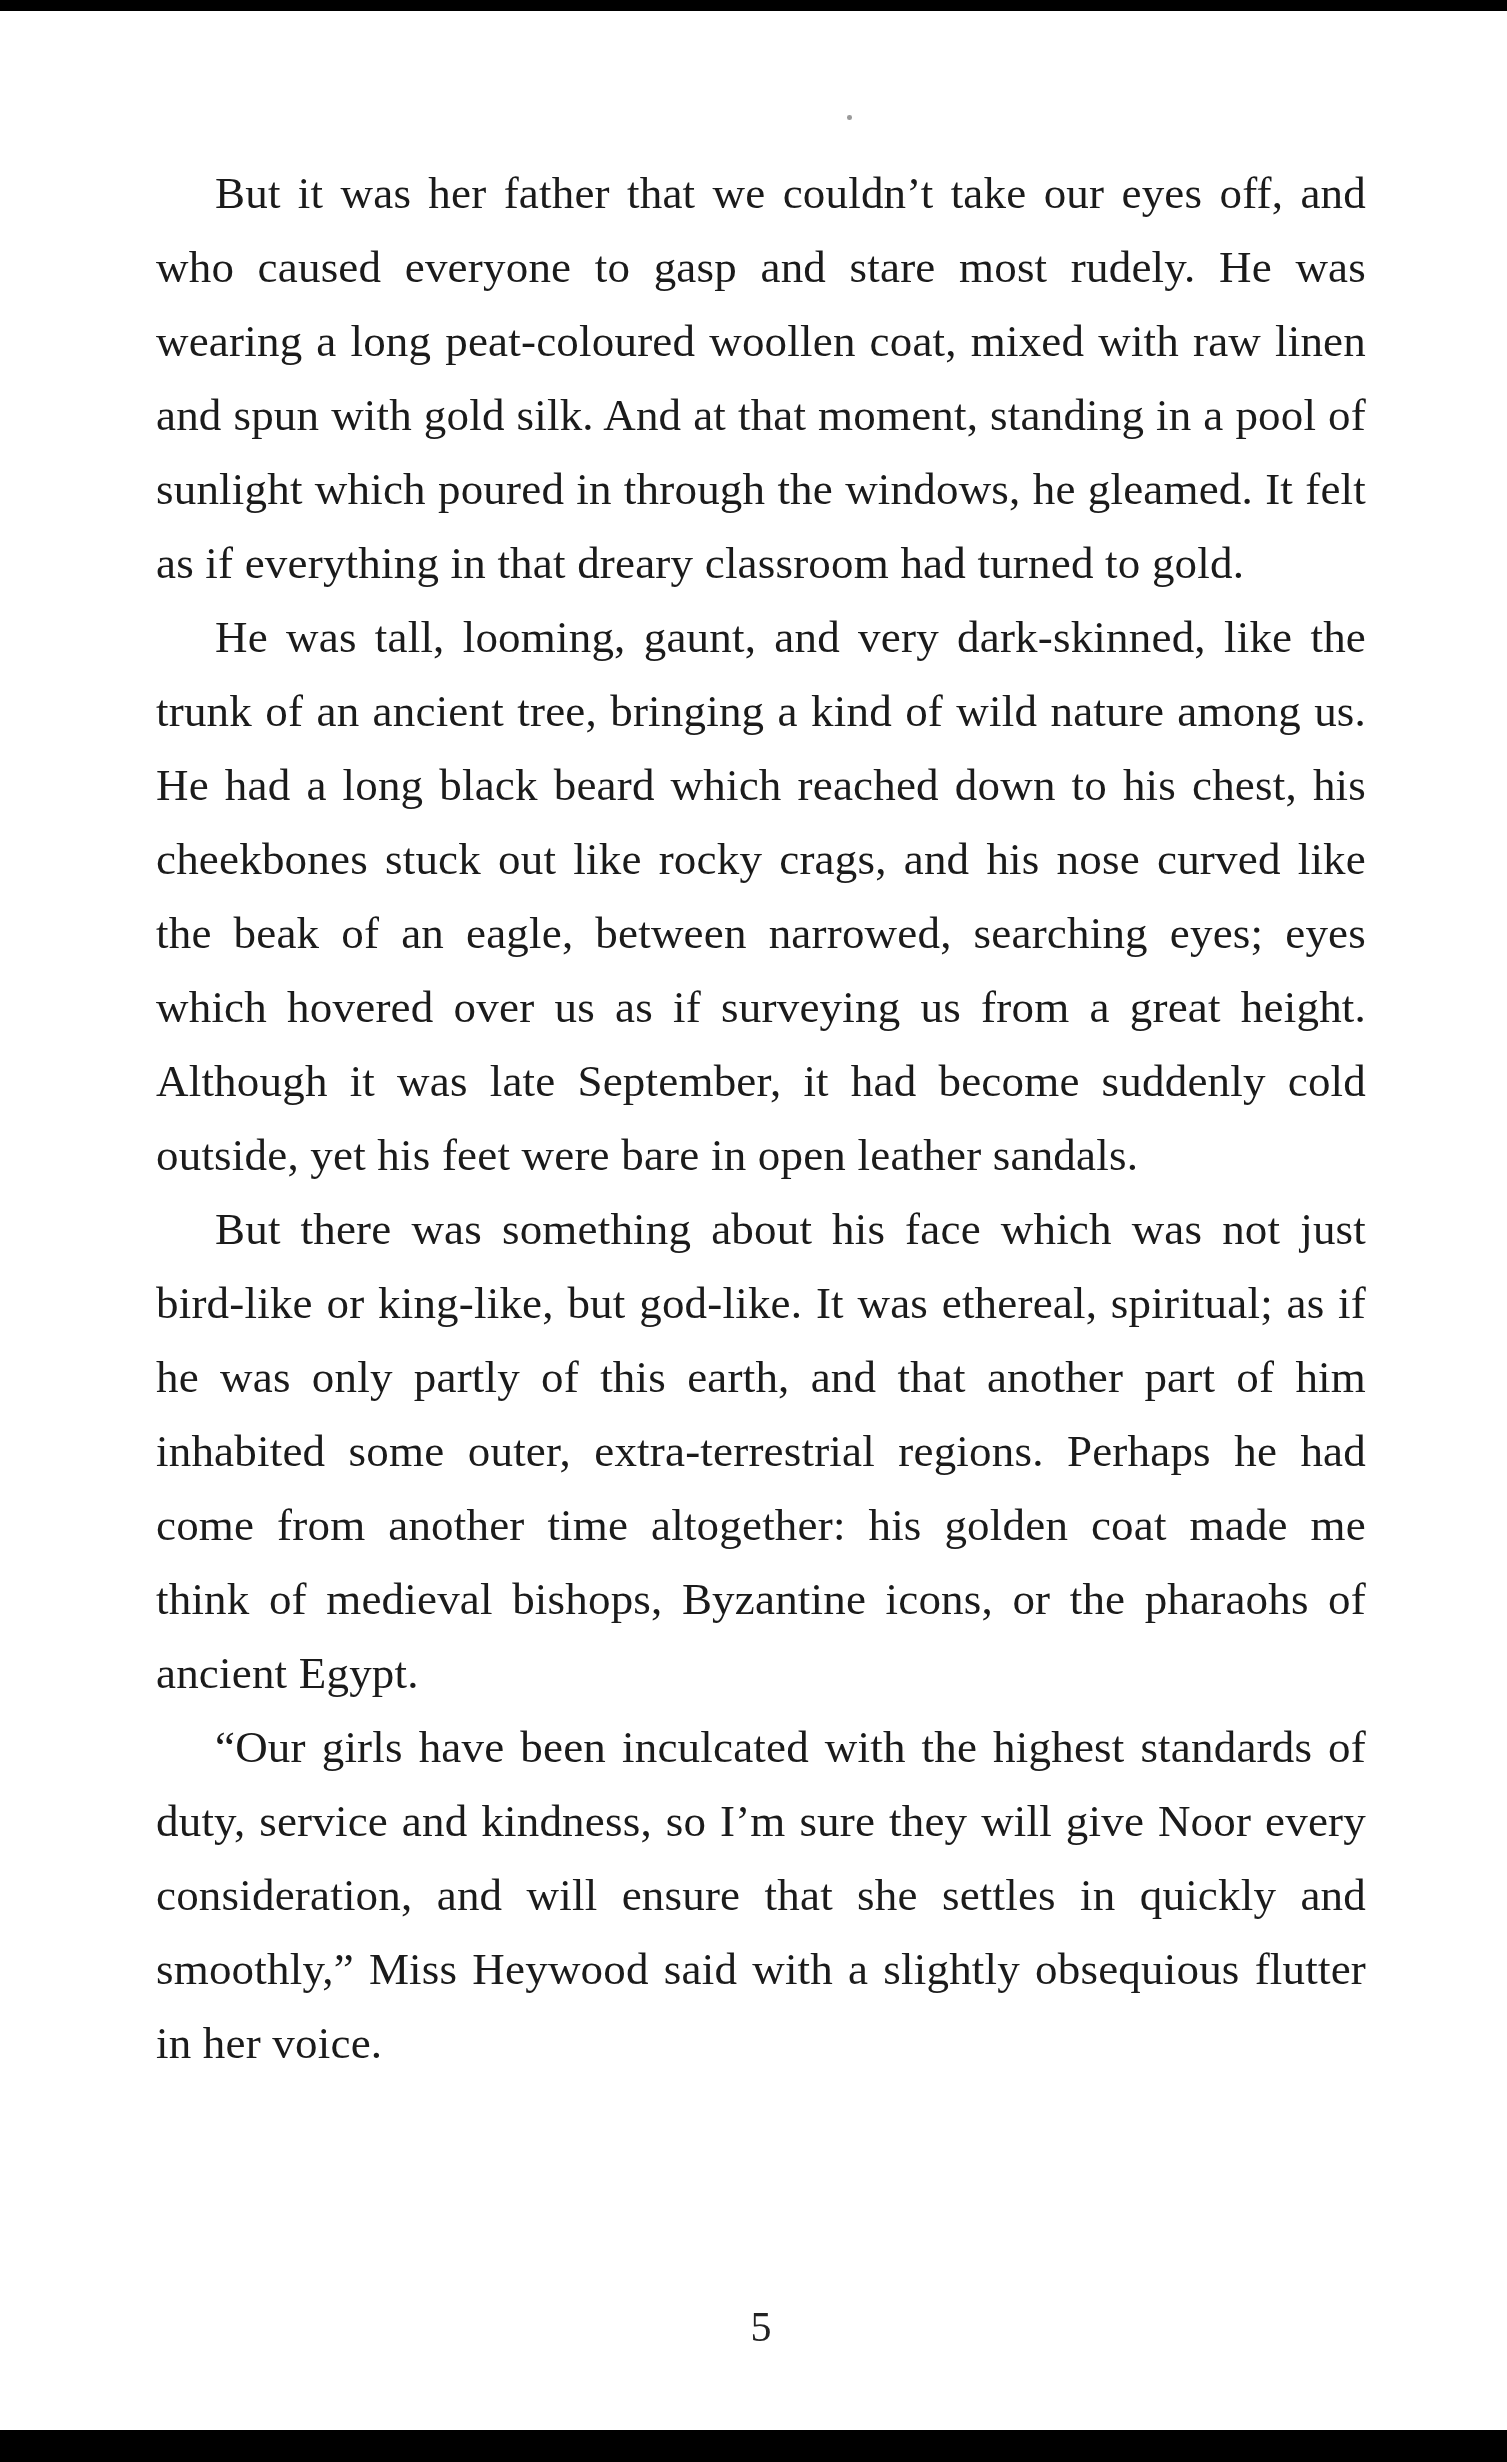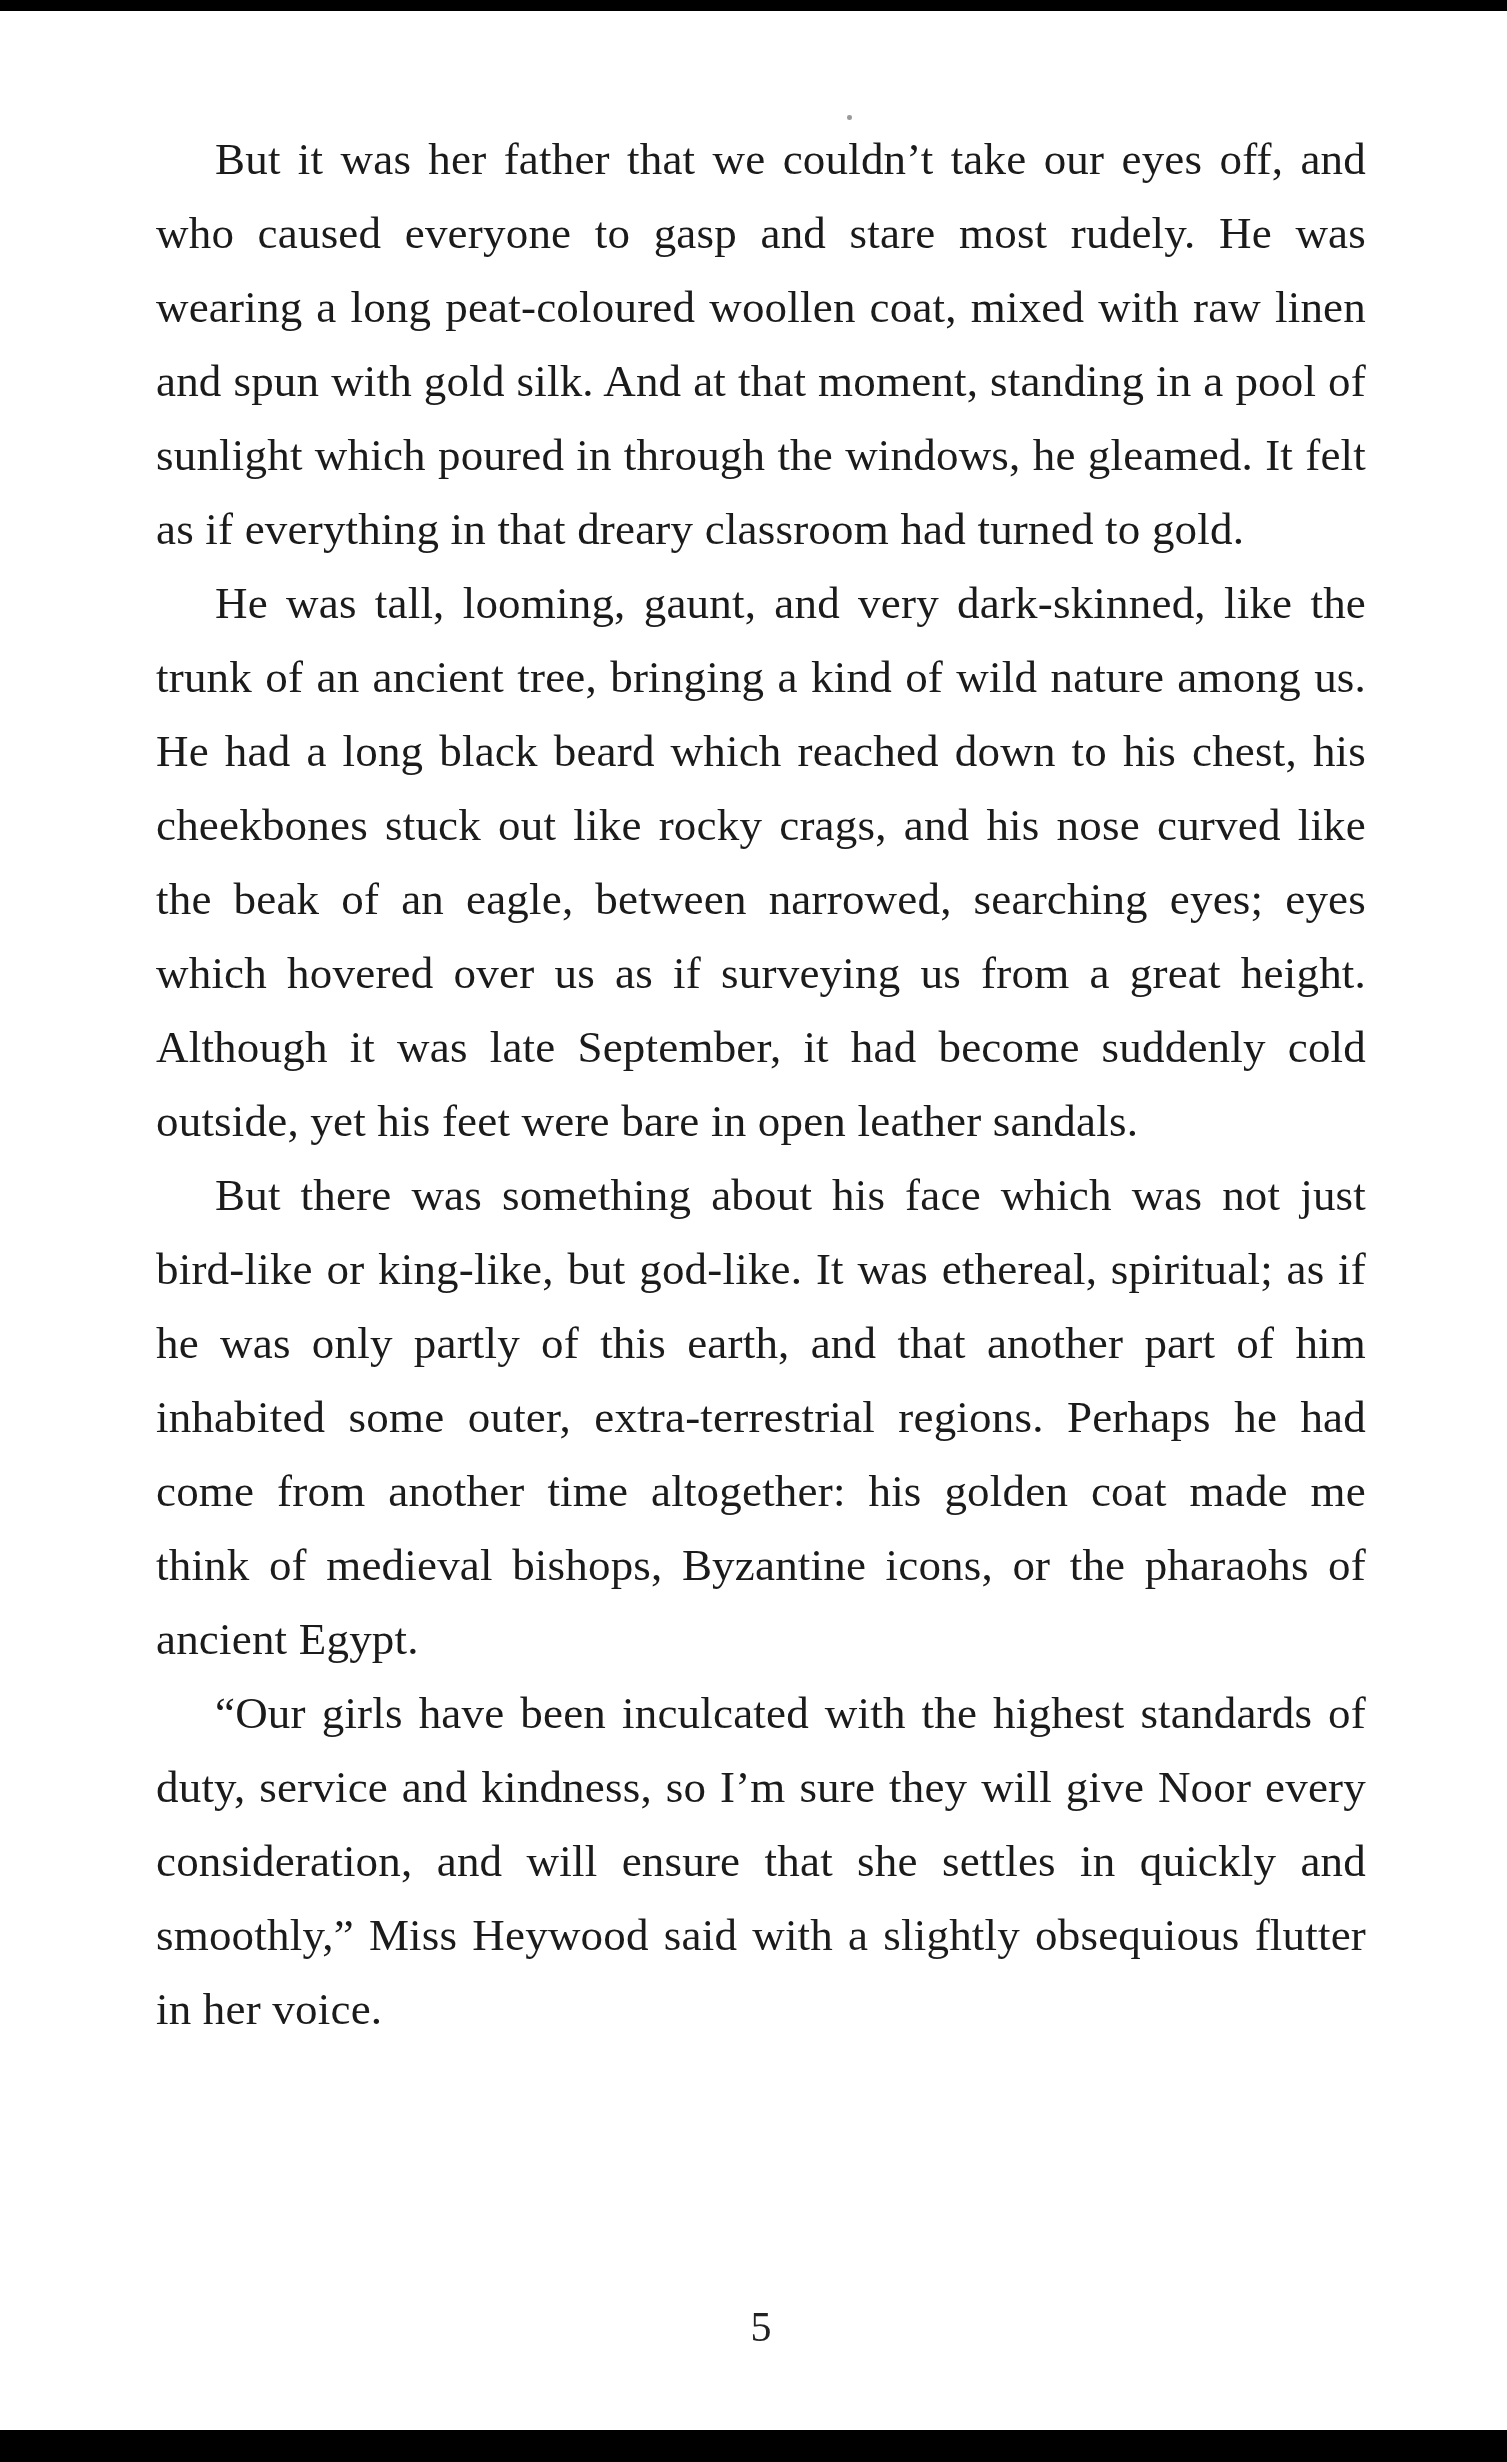--- a/index.html
+++ b/index.html
@@ -33,21 +33,21 @@
     position: absolute;
     left: 847px;
     top: 115px;
     width: 4.7px;
     height: 4.7px;
     border-radius: 50%;
     background: #9a9a9a;
   }
   .text-block {
     position: absolute;
-    top: 122px;
+    top: 156px;
     left: 156px;
     width: 1210px;
     font-size: 45px;
     line-height: 74px;
     text-align: justify;
     letter-spacing: 0.2px;
   }
   .text-block p {
     margin: 0;
     text-indent: 59px;

